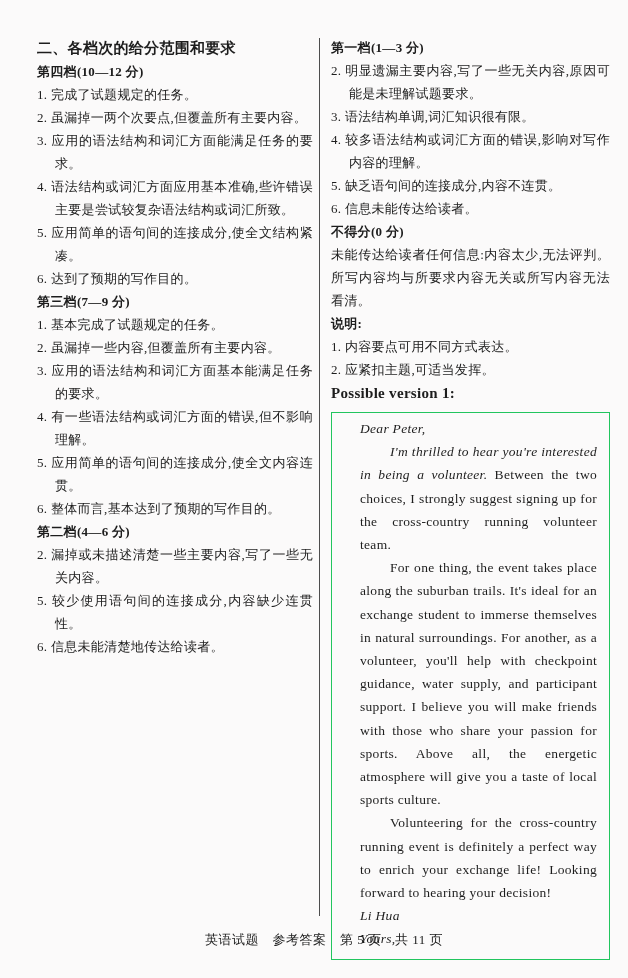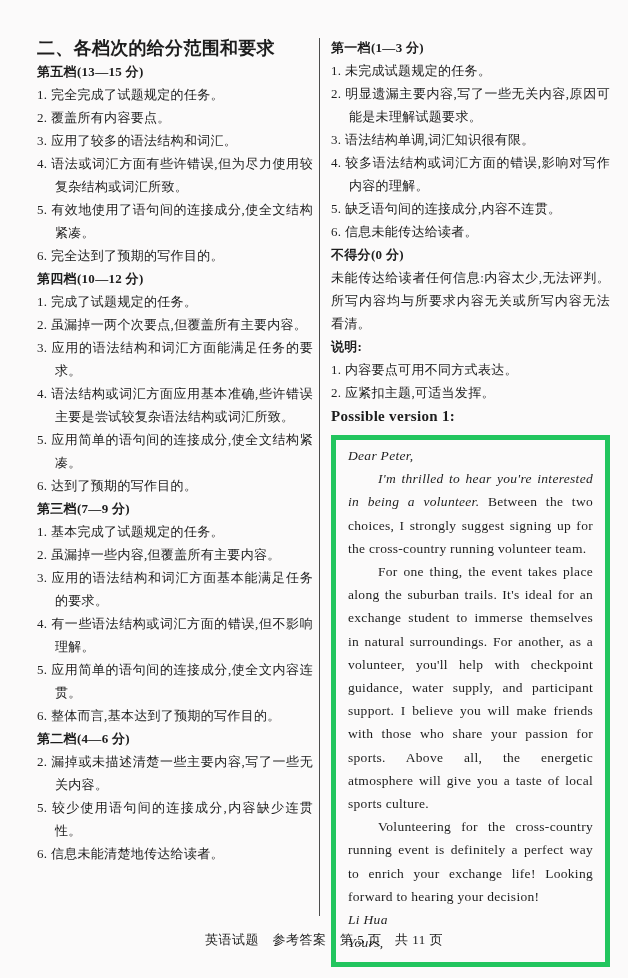--- a/index.html
+++ b/index.html
@@ -10,31 +10,31 @@
     color:#1d1d1d;
     position:relative;
     overflow:hidden;
   }
   .page { position:absolute; inset:0; }
   .col-left  { position:absolute; left:37px;  top:36px; width:276px; }
   .col-right { position:absolute; left:331px; top:36px; width:279px; }
   .divider   { position:absolute; left:319px; top:38px; width:1px; height:878px; background:#4d4d4d; }
 
   .cn { font-size:13px; line-height:23px; letter-spacing:0.3px; text-align:justify; }
-  .heading { font-weight:bold; font-size:18px; line-height:24px; }
+  .heading { font-weight:bold; font-size:15px; line-height:24px; }
   .sec-title { font-weight:bold; }
   .item { padding-left:18px; text-indent:-18px; }
   .flush { padding-left:0; text-indent:0; }
 
   .possible-label { font-weight:bold; font-size:15px; line-height:24px; margin-top:0; }
 
   .essay-box {
     margin-top:7px;
-    border:5px solid #22c55e;
-    padding:4px 12px 8px 12px;
+    border:1px solid #22c55e;
+    padding:4px 12px 8px 28px;
     font-size:13.5px;
     line-height:23.2px;
     text-align:justify;
   }
   .essay-box .para { text-indent:30px; }
   .essay-box .noindent { text-indent:0; }
   .italic { font-style:italic; }
 
   .footer {
     position:absolute; left:0; right:0; top:931px;
@@ -47,29 +47,20 @@
 </head>
 <body>
 
 <div class="page">
 
   <div class="divider"></div>
 
   <div class="col-left cn">
     <div class="heading">二、各档次的给分范围和要求</div>
 
-    <div>
-      <div class="sec-title">第五档(13—15 分)</div>
-      <div class="item">1. 完全完成了试题规定的任务。</div>
-      <div class="item">2. 覆盖所有内容要点。</div>
-      <div class="item">3. 应用了较多的语法结构和词汇。</div>
-      <div class="item">4. 语法或词汇方面有些许错误,但为尽力使用较复杂结构或词汇所致。</div>
-      <div class="item">5. 有效地使用了语句间的连接成分,使全文结构紧凑。</div>
-      <div class="item">6. 完全达到了预期的写作目的。</div>
-    </div>
 
     <div>
       <div class="sec-title">第四档(10—12 分)</div>
       <div class="item">1. 完成了试题规定的任务。</div>
       <div class="item">2. 虽漏掉一两个次要点,但覆盖所有主要内容。</div>
       <div class="item">3. 应用的语法结构和词汇方面能满足任务的要求。</div>
       <div class="item">4. 语法结构或词汇方面应用基本准确,些许错误主要是尝试较复杂语法结构或词汇所致。</div>
       <div class="item">5. 应用简单的语句间的连接成分,使全文结构紧凑。</div>
       <div class="item">6. 达到了预期的写作目的。</div>
     </div>
@@ -89,21 +80,20 @@
       <div class="item">2. 漏掉或未描述清楚一些主要内容,写了一些无关内容。</div>
       <div class="item">5. 较少使用语句间的连接成分,内容缺少连贯性。</div>
       <div class="item">6. 信息未能清楚地传达给读者。</div>
     </div>
   </div>
 
   <div class="col-right cn">
 
     <div>
       <div class="sec-title">第一档(1—3 分)</div>
-      <div class="item">1. 未完成试题规定的任务。</div>
       <div class="item">2. 明显遗漏主要内容,写了一些无关内容,原因可能是未理解试题要求。</div>
       <div class="item">3. 语法结构单调,词汇知识很有限。</div>
       <div class="item">4. 较多语法结构或词汇方面的错误,影响对写作内容的理解。</div>
       <div class="item">5. 缺乏语句间的连接成分,内容不连贯。</div>
       <div class="item">6. 信息未能传达给读者。</div>
     </div>
 
     <div>
       <div class="sec-title">不得分(0 分)</div>
       <div class="flush">未能传达给读者任何信息:内容太少,无法评判。所写内容均与所要求内容无关或所写内容无法看清。</div>

